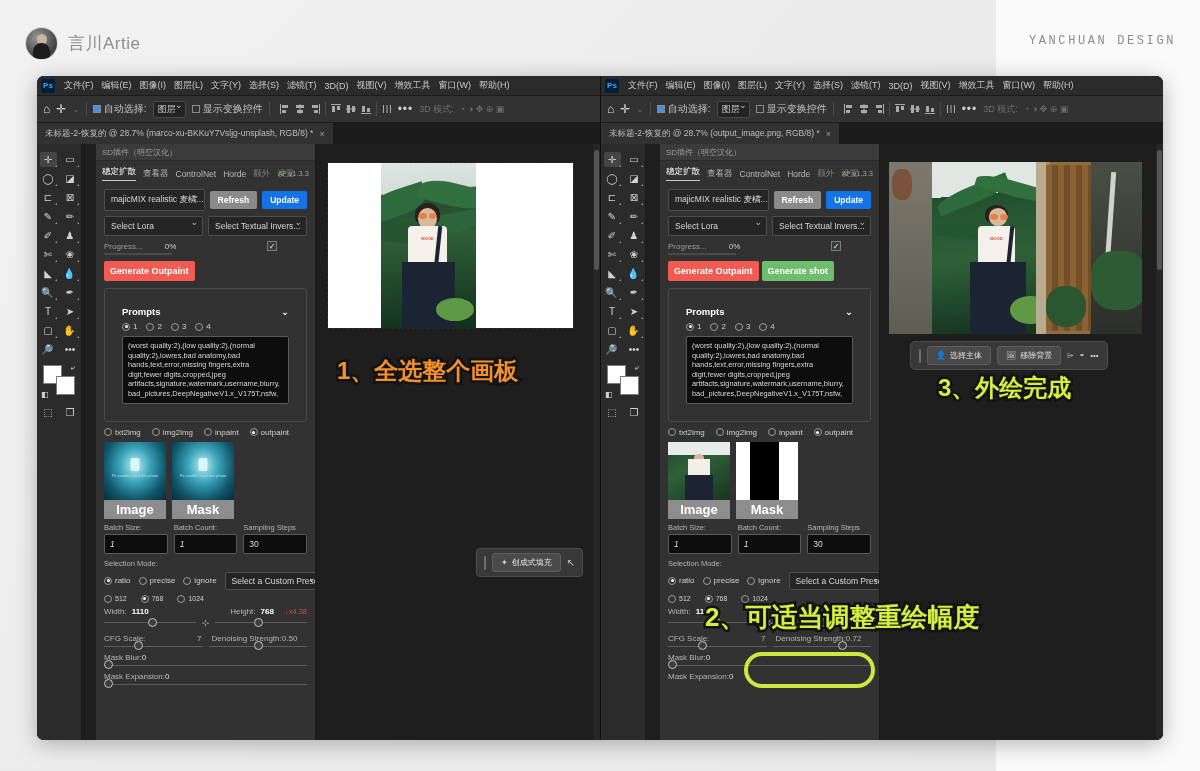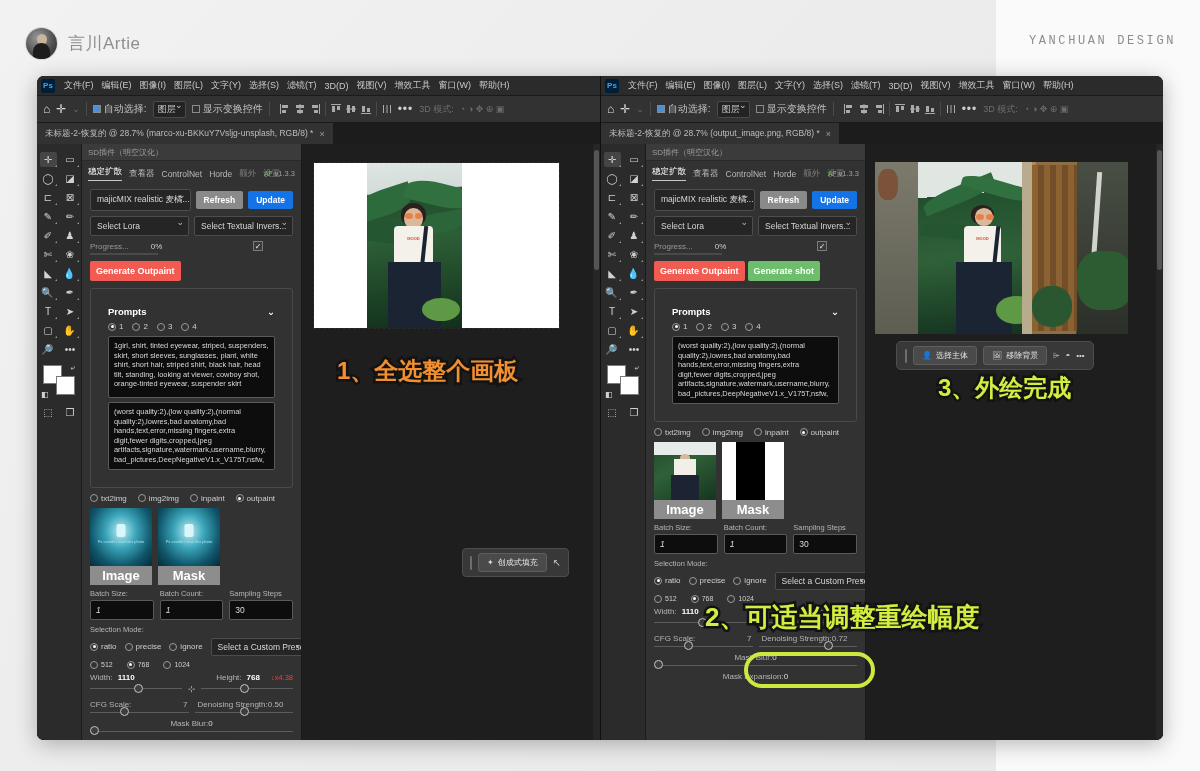--- a/index.html
+++ b/index.html
@@ -100,21 +100,21 @@
   .tool.active{background:#454545;}
   .tool .cnr{position:absolute;right:0px;bottom:0px;width:0;height:0;
     border-left:2px solid transparent;border-bottom:2px solid #9a9a9a;}
   .swatches{position:relative;width:32px;height:30px;margin:6px 0 2px 0;}
   .swatches .fg{position:absolute;left:0;top:0;width:19px;height:19px;background:#fff;border:1px solid #7a7a7a;}
   .swatches .bg{position:absolute;right:0;bottom:0;width:19px;height:19px;background:#fff;border:1px solid #7a7a7a;}
   .swatches .arr{position:absolute;right:0;top:-2px;color:#cfcfcf;font-size:8px;}
   .swatches .mini{position:absolute;left:-2px;bottom:-4px;color:#cfcfcf;font-size:8px;}
 
   
-  .sdpanel{width:220px;background:#323232;border-right:1px solid #1b1b1b;position:relative;overflow:hidden;}
+  .sdpanel{width:220px;background:#323232;border-right:1px solid #1b1b1b;position:relative;overflow:hidden;margin-left:14px;}
   .sdtitle{
     height:17px;background:#3b3b3b;color:#9b9b9b;font-size:8px;display:flex;
     align-items:center;padding-left:6px;border-bottom:1px solid #2a2a2a;
   }
   .sdtabs{display:flex;align-items:center;gap:7px;padding:5px 6px 3px 6px;position:relative;}
   .sdtab{font-size:8.5px;color:#b8b8b8;white-space:nowrap;}
   .sdtab.on{color:#fff;border-bottom:1.5px solid #c9c9c9;padding-bottom:2px;}
   .sdtab.dim{color:#7d7d7d;}
   .ver{position:absolute;right:6px;font-size:7.5px;color:#9f9f9f;display:flex;align-items:center;gap:2px;}
   .ap{color:#7fbf5f;font-size:6.5px;line-height:6px;}
@@ -183,21 +183,21 @@
   .selmode{font-size:7.5px;color:#b5b5b5;margin-bottom:4px;}
   .presetrow{display:flex;align-items:center;gap:8px;margin-bottom:5px;}
   .sizerow{display:flex;align-items:center;gap:14px;margin-bottom:4px;}
   .whrow{display:flex;align-items:center;font-size:8px;color:#b5b5b5;gap:5px;margin-bottom:2px;}
   .whval{color:#fff;font-weight:bold;}
   .warn{color:#e8413a;font-size:7.5px;margin-left:6px;}
   .dualslider{display:flex;align-items:center;gap:6px;margin-bottom:6px;}
   .sl{flex:1;height:1px;background:#5c5c5c;position:relative;}
   .sl .knob{position:absolute;top:-4.5px;width:9px;height:9px;border-radius:50%;background:#3d3d3d;border:1px solid #c5c5c5;}
   .linkico{color:#bdbdbd;font-size:9px;}
-  .lrow{display:flex;justify-content:center;font-size:8px;color:#b5b5b5;margin-bottom:3px;}
+  .lrow{display:flex;justify-content:flex-start;font-size:8px;color:#b5b5b5;margin-bottom:3px;}
   .lrow .v{color:#dcdcdc;}
   .lrow2{display:flex;gap:10px;font-size:8px;color:#b5b5b5;margin-bottom:3px;}
 
   
   .canvasarea{flex:1;background:#1e1e1e;position:relative;}
   .marquee{
     position:absolute;background:#fff;
     outline:1px dashed #2a2a2a;
   }
   .imgstrip{position:absolute;top:0;bottom:0;overflow:hidden;}
@@ -449,21 +449,20 @@
                   </div>
                 <div class="rad">
                     <span class="dot"></span>
                     <span>3</span>
                   </div>
                 <div class="rad">
                     <span class="dot"></span>
                     <span>4</span>
                   </div>
               </div>
-              <div class="ta pos">1girl, shirt, tinted eyewear, striped, suspenders, skirt, short sleeves, sunglasses, plant, white shirt, short hair, striped shirt, black hair, head tilt, standing, looking at viewer, cowboy shot, orange-tinted eyewear, suspender skirt</div>
               <div class="ta neg">(worst quality:2),(low quality:2),(normal quality:2),lowres,bad anatomy,bad hands,text,error,missing fingers,extra digit,fewer digits,cropped,jpeg artifacts,signature,watermark,username,blurry,bad_pictures,DeepNegativeV1.x_V175T,nsfw,</div>
             </div>
             <div class="modes">
               <div class="rad">
                   <span class="dot"></span>
                   <span>txt2img</span>
                 </div>
               <div class="rad">
                   <span class="dot"></span>
                   <span>img2img</span>

